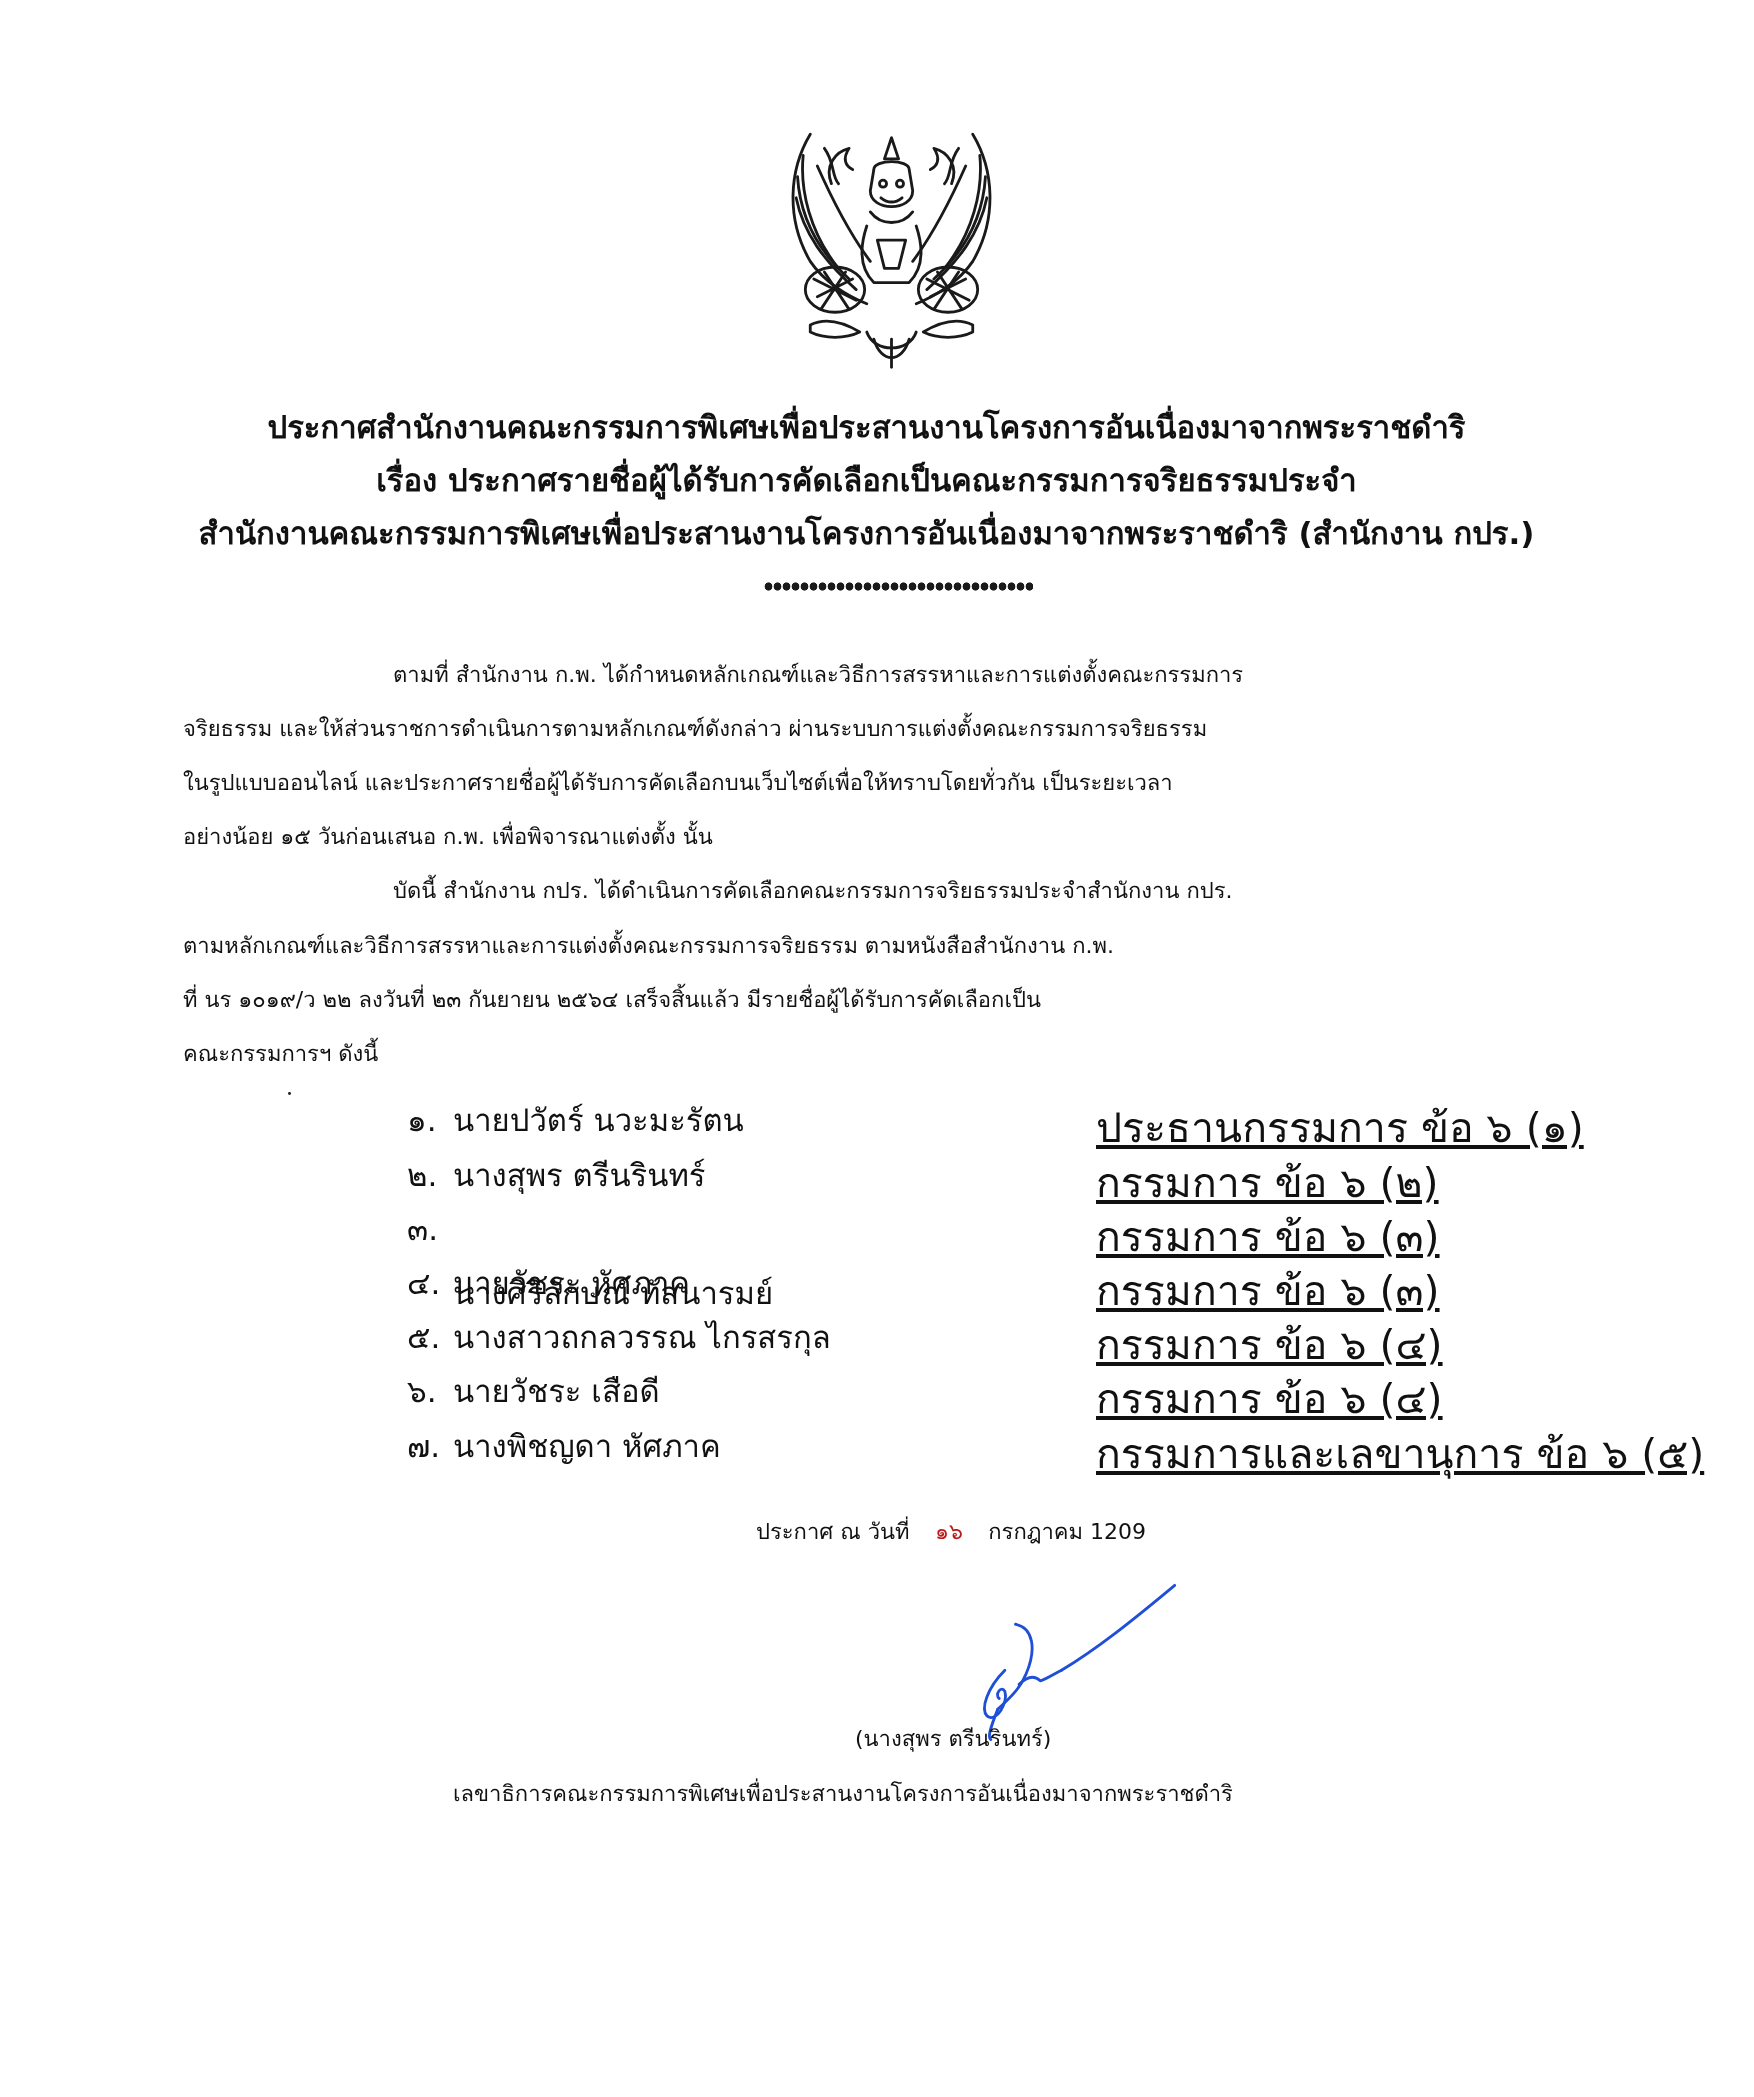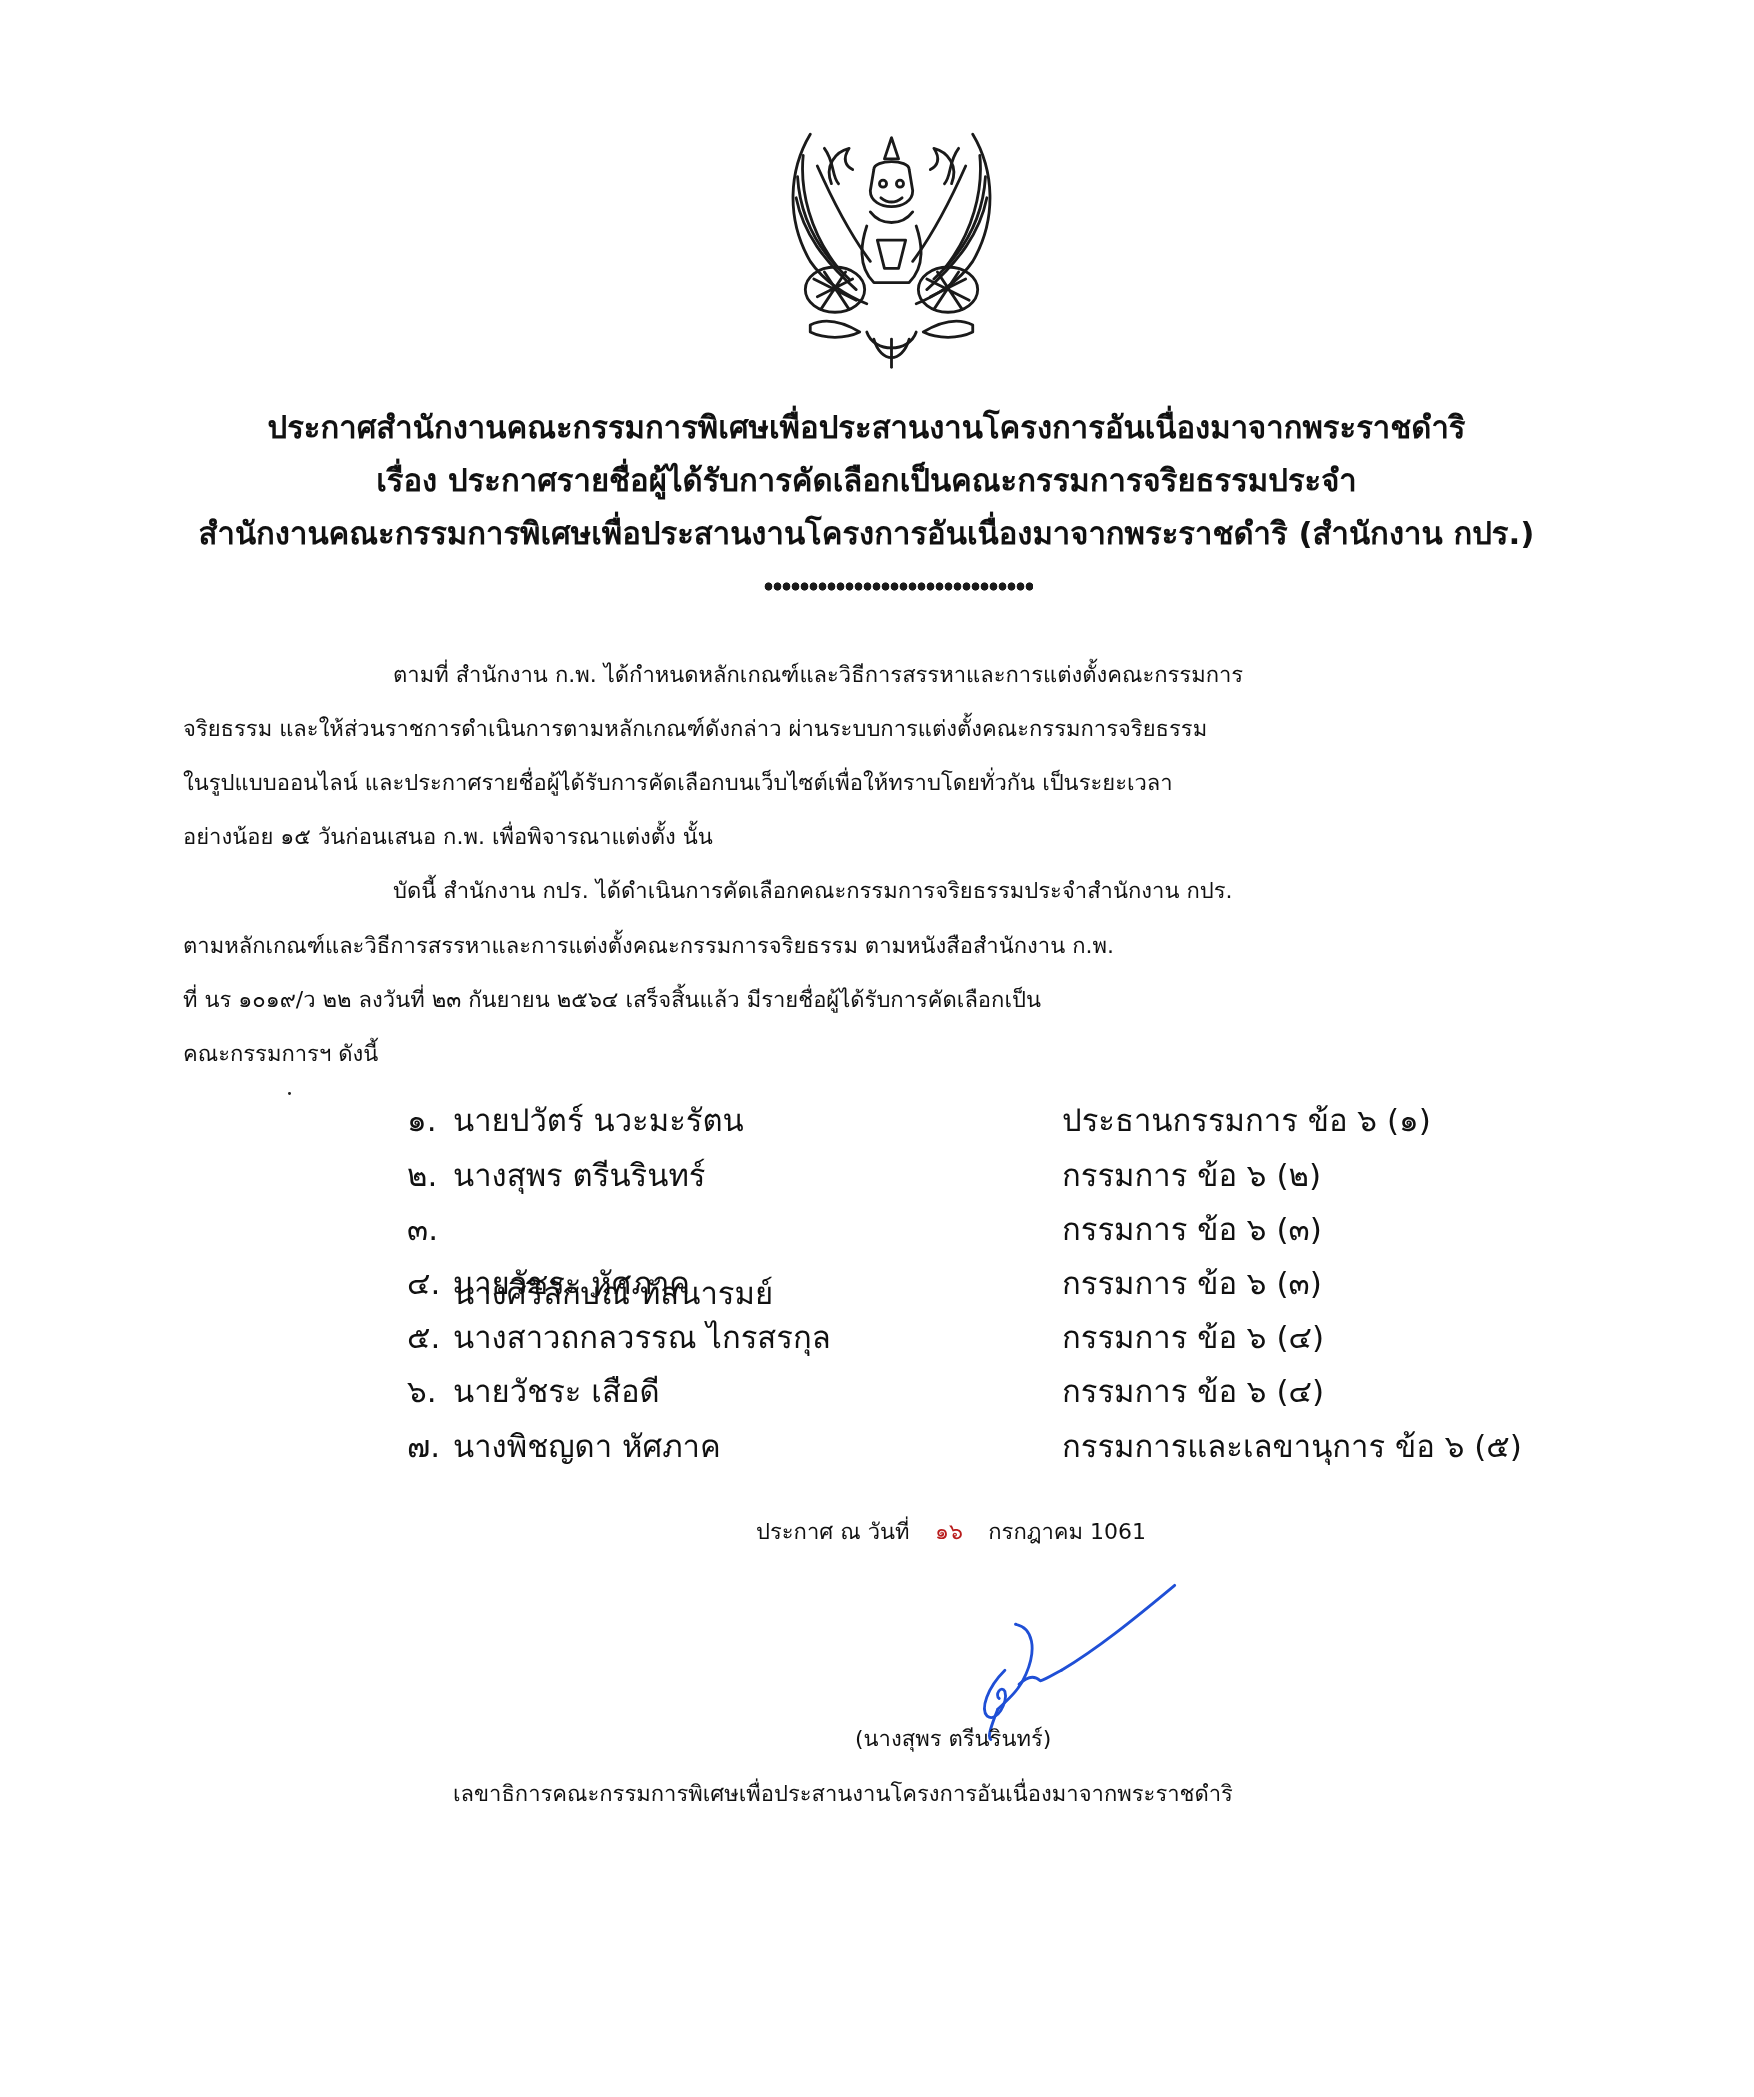--- a/index.html
+++ b/index.html
@@ -6,21 +6,21 @@
   body { width:1755px; height:2097px; position:relative; overflow:hidden;
          font-family:"DejaVu Sans", "Liberation Sans", sans-serif; color:#111111; }
   .abs { position:absolute; white-space:nowrap; }
   .title { font-weight:bold; font-size:31px; left:0; width:1733px; text-align:center; }
   .body-line { font-size:22px; }
   .emblem { position:absolute; left:782px; top:127px; width:219px; height:244px; }
   .dots { position:absolute; left:764px; top:582px; width:269px; height:8.5px;
           background-image:radial-gradient(circle, #1a1a1a 3.5px, transparent 4.2px);
           background-size:9px 8.5px; background-repeat:repeat-x; }
   .list-num { position:absolute; font-size:31px; }
-  .list-role { position:absolute; font-size:31px; left:1062px; }
+  .list-role { position:absolute; font-size:41px; left:1096px;text-decoration:underline; }
   .signature { position:absolute; left:920px; top:1557px; width:283px; height:184px; }
   .date-num { color:#b91c1c; }
   .speck { position:absolute; width:2.8px; height:2.8px; background:#222; border-radius:50%; }
 </style>
 </head>
 <body>
 
 <svg class="emblem" viewBox="0 0 310 345">
   <g fill="none" stroke="#1a1a1a" stroke-width="4" stroke-linejoin="round" stroke-linecap="round">
 
@@ -117,21 +117,21 @@
   <div>
     <span class="list-num" style="left:407px; top:1421px;">๗.</span>
     <span class="list-num" style="left:453px; top:1421px;">นางพิชญดา หัศภาค</span>
     <span class="list-role" style="top:1421px;">กรรมการและเลขานุการ ข้อ ๖ (๕)</span>
   </div>
 </div>
 
 <div class="abs body-line" style="left:756px; top:1514px;">
   <span>ประกาศ ณ วันที่</span>
   <span class="date-num" style="margin-left:18.4px;">๑๖</span>
-  <span style="margin-left:18.4px;">กรกฎาคม 1061</span>
+  <span style="margin-left:18.4px;">กรกฎาคม 1209</span>
 </div>
 
 <svg class="signature" viewBox="0 0 400 260">
   <g fill="none" stroke="#1f4fd6" stroke-width="4" stroke-linecap="round" stroke-linejoin="round">
     <path d="M135 95 C160 100 165 130 150 165 C140 190 120 205 110 215"></path>
     <path d="M110 215 C100 240 95 255 100 258"></path>
     <path d="M120 160 C95 185 85 215 95 225 C108 235 125 205 120 190 C115 180 105 195 112 200"></path>
     <path d="M140 180 C150 170 160 165 170 175 C180 172 190 165 200 160"></path>
     <path d="M200 160 C250 130 300 90 360 40"></path>
   </g>

